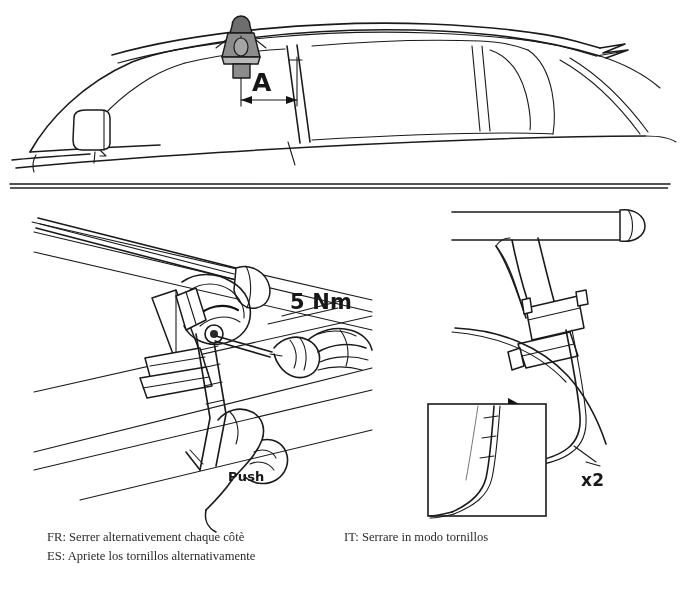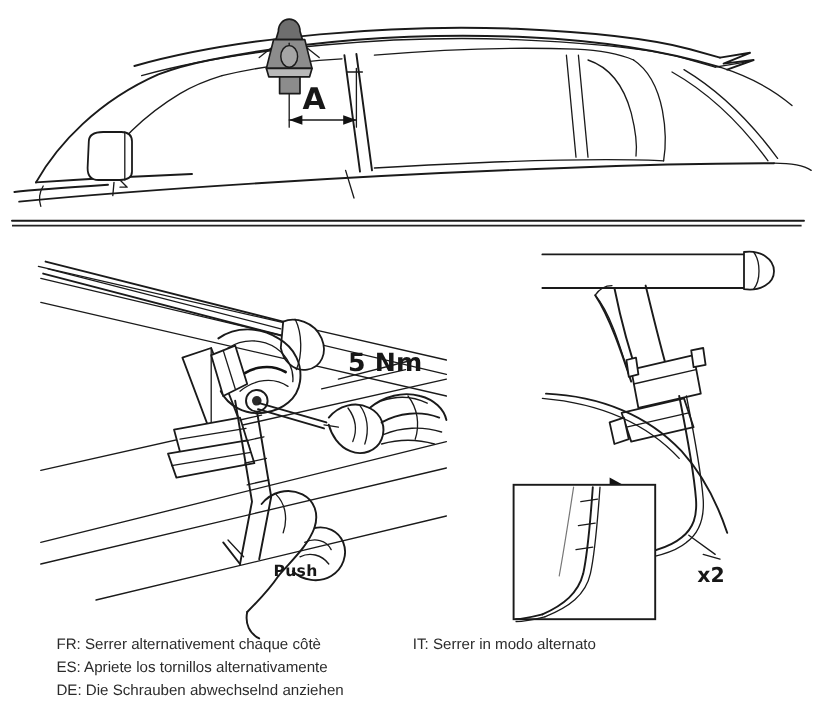--- a/index.html
+++ b/index.html
@@ -24,21 +24,21 @@
   .lbl{
     position:absolute;font-weight:bold;color:#171717;
     font-family:"DejaVu Sans","Liberation Sans",sans-serif;
     letter-spacing:.2px;white-space:nowrap;
   }
   #label-a{left:252px;top:68px;font-size:25px;}
   #label-torque{left:290px;top:290px;font-size:21px;}
   #label-push{left:228px;top:469px;font-size:13px;}
   #label-x2{left:581px;top:470px;font-size:17px;}
   .legend{position:absolute;font-size:12.6px;line-height:19px;color:#2b2b2b;white-space:nowrap;
-          font-family:Liberation Sans, sans-serif;}
+          font-family:Liberation Serif, serif;}
   #legend-left{left:47px;top:528px;}
   #legend-right{left:344px;top:528px;}
   .legend div{height:19px;}
 </style>
 </head>
 <body>
 
 <div class="sheet">
 
   <svg class="layer" viewBox="0 0 683 594">
@@ -236,20 +236,19 @@
 
   <div class="lbl" id="label-torque">5 Nm</div>
 
   <div class="lbl" id="label-push">Push</div>
 
   <div class="lbl" id="label-x2">x2</div>
 
   <div class="legend" id="legend-left">
     <div>FR: Serrer alternativement chaque côtè</div>
     <div>ES: Apriete los tornillos alternativamente</div>
-    <div>DE: Die Schrauben abwechselnd anziehen</div>
   </div>
 
   <div class="legend" id="legend-right">
-    <div>IT: Serrer in modo alternato</div>
+    <div>IT: Serrare in modo tornillos</div>
   </div>
 
 </div>
 
 </body></html>

